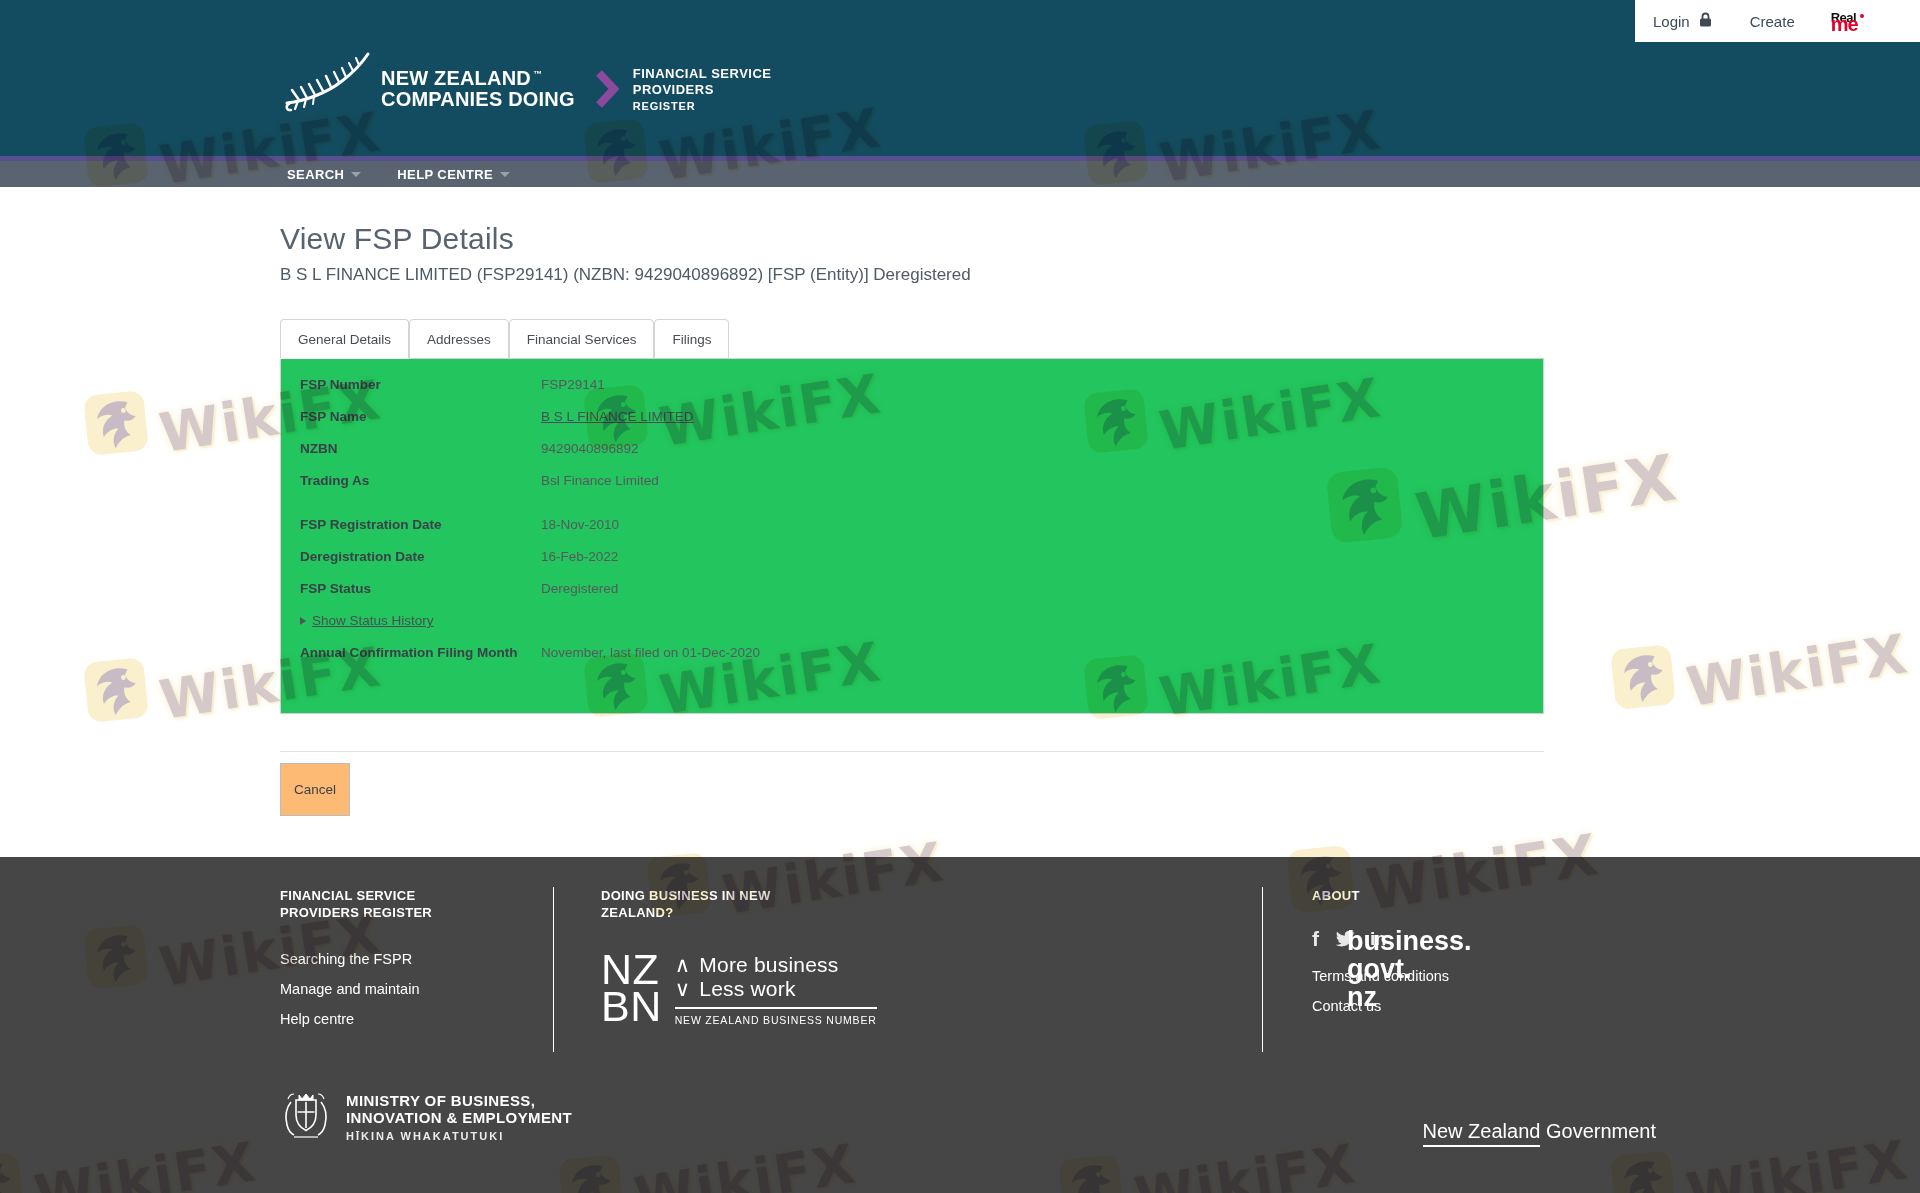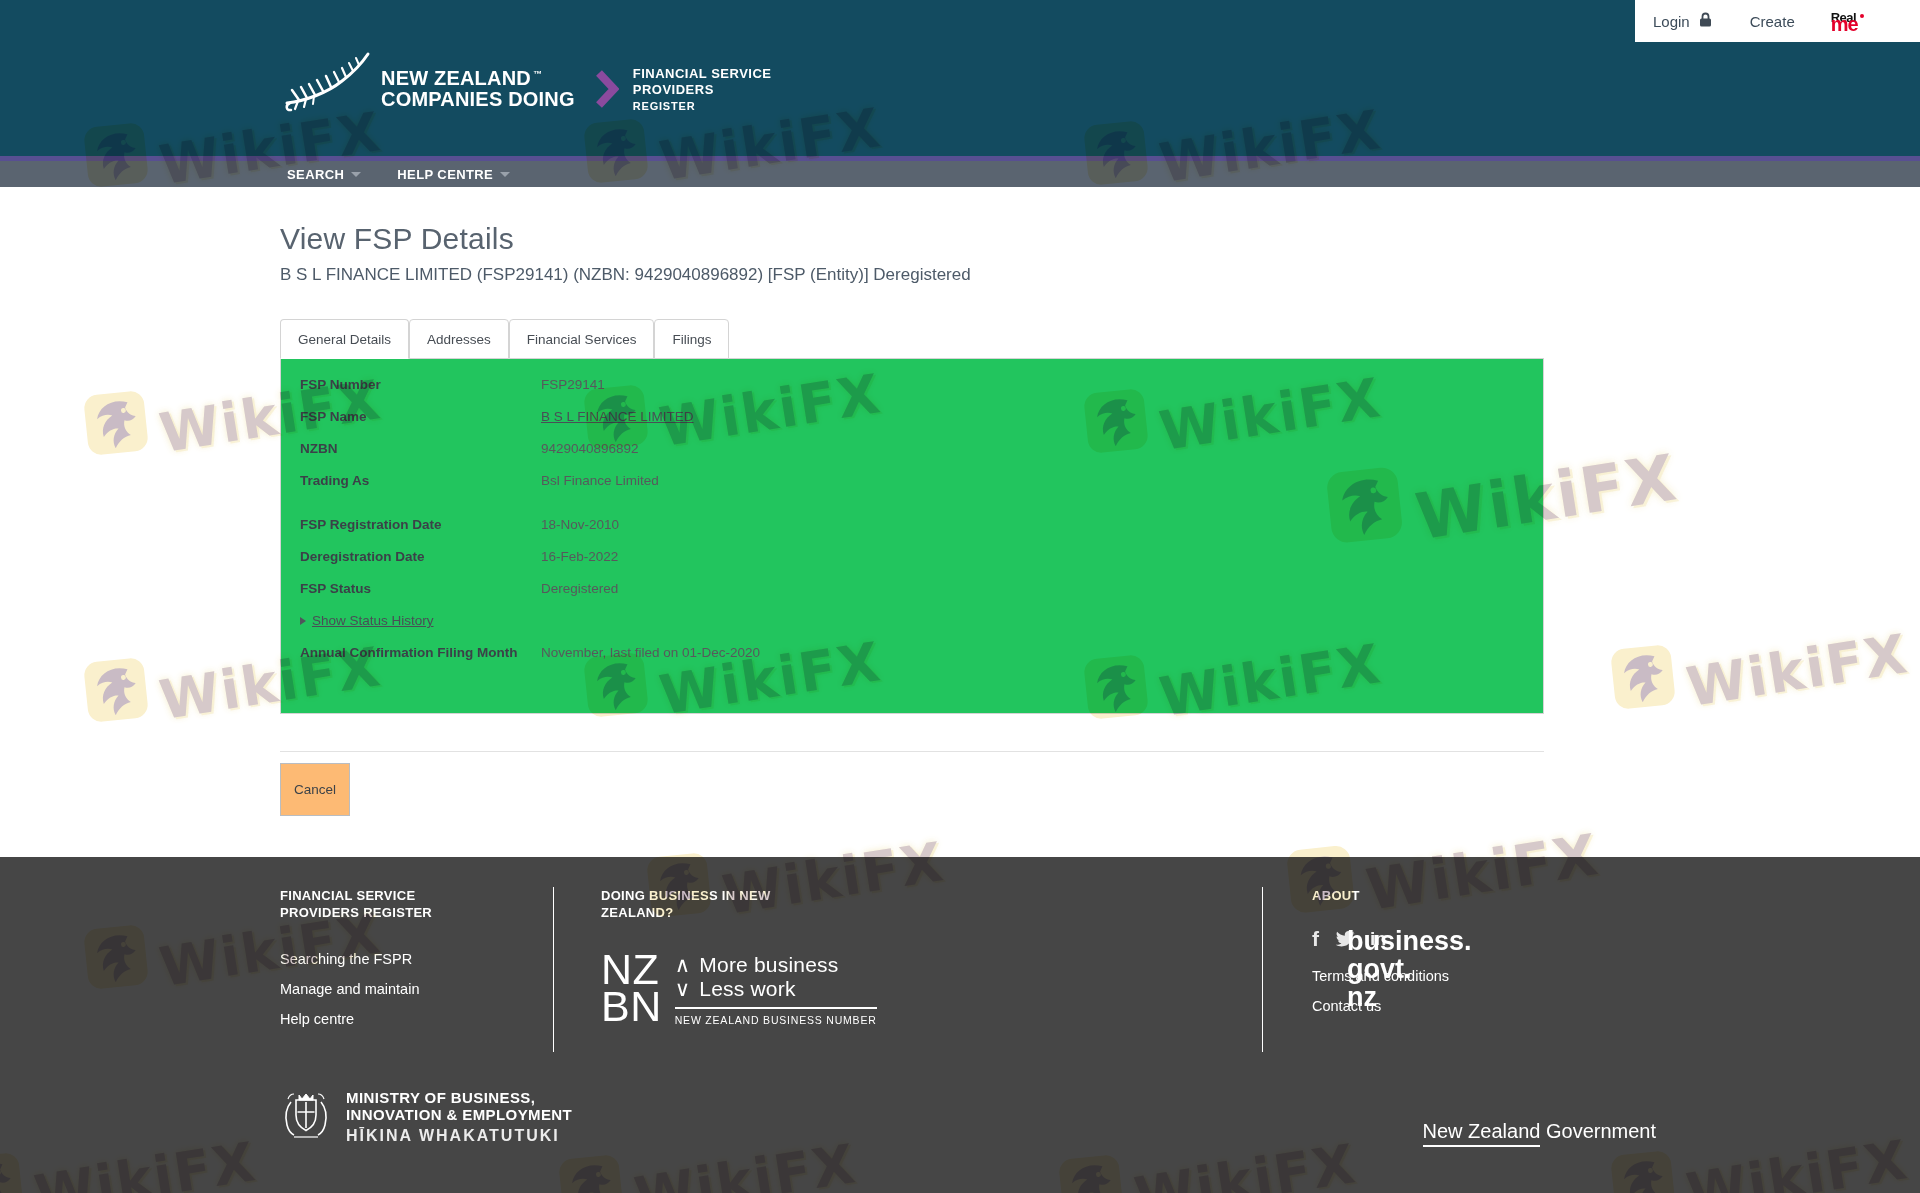--- a/index.html
+++ b/index.html
@@ -76,21 +76,21 @@
   .bgn { position:absolute; left:793px; top:40px; font-size:27px; font-weight:bold; line-height:28px; }
   .social-row { display:flex; align-items:center; gap:15px; margin-top:24px; height:22px; }
   .fb-glyph { font-size:21px; font-weight:bold; color:#e8e8e8; cursor:pointer; }
   .li-glyph { font-size:19px; font-weight:bold; color:#f2f2f2; letter-spacing:-0.5px; cursor:pointer; }
   .tw-icon { cursor:pointer; display:flex; }
   .f3links { margin-top:18px; }
   .mbie-row { width:1376px; margin-left:280px; display:flex; justify-content:space-between; align-items:flex-end; margin-top:35px; height:62px; }
   .mbie-left { display:flex; align-items:center; }
   .mbie-text { margin-left:14px; }
   .mbie-text .m1 { font-size:15px; font-weight:bold; letter-spacing:0.4px; line-height:17px; }
-  .mbie-text .m3 { font-size:16px; letter-spacing:2px; margin-top:4px; color:#ececec; font-weight:bold; }
+  .mbie-text .m3 { font-size:11px; letter-spacing:2px; margin-top:4px; color:#ececec; font-weight:bold; }
   .nzgovt { font-size:20px; margin-bottom:6px; white-space:nowrap; }
   .nzgovt .nzg1 { border-bottom:2px solid #fff; padding-bottom:3px; }
   .footer-bottom { width:1376px; margin-left:280px; display:flex; margin-top:46px; font-size:13px; letter-spacing:0.5px; }
   .fb-link { cursor:pointer; margin-right:36px; }
   .fb-copy { margin-left:auto; margin-right:0; }
   
   #wm-layer { position:absolute; inset:0; pointer-events:none; mix-blend-mode:multiply; z-index:50; }
   .wm { position:absolute; display:flex; align-items:center; gap:12px; transform-origin:left top; }
   .wm-badge { width:62px; height:62px; flex-shrink:0; transform:rotate(-6deg); margin-top:14px; }
   .wm-text {

